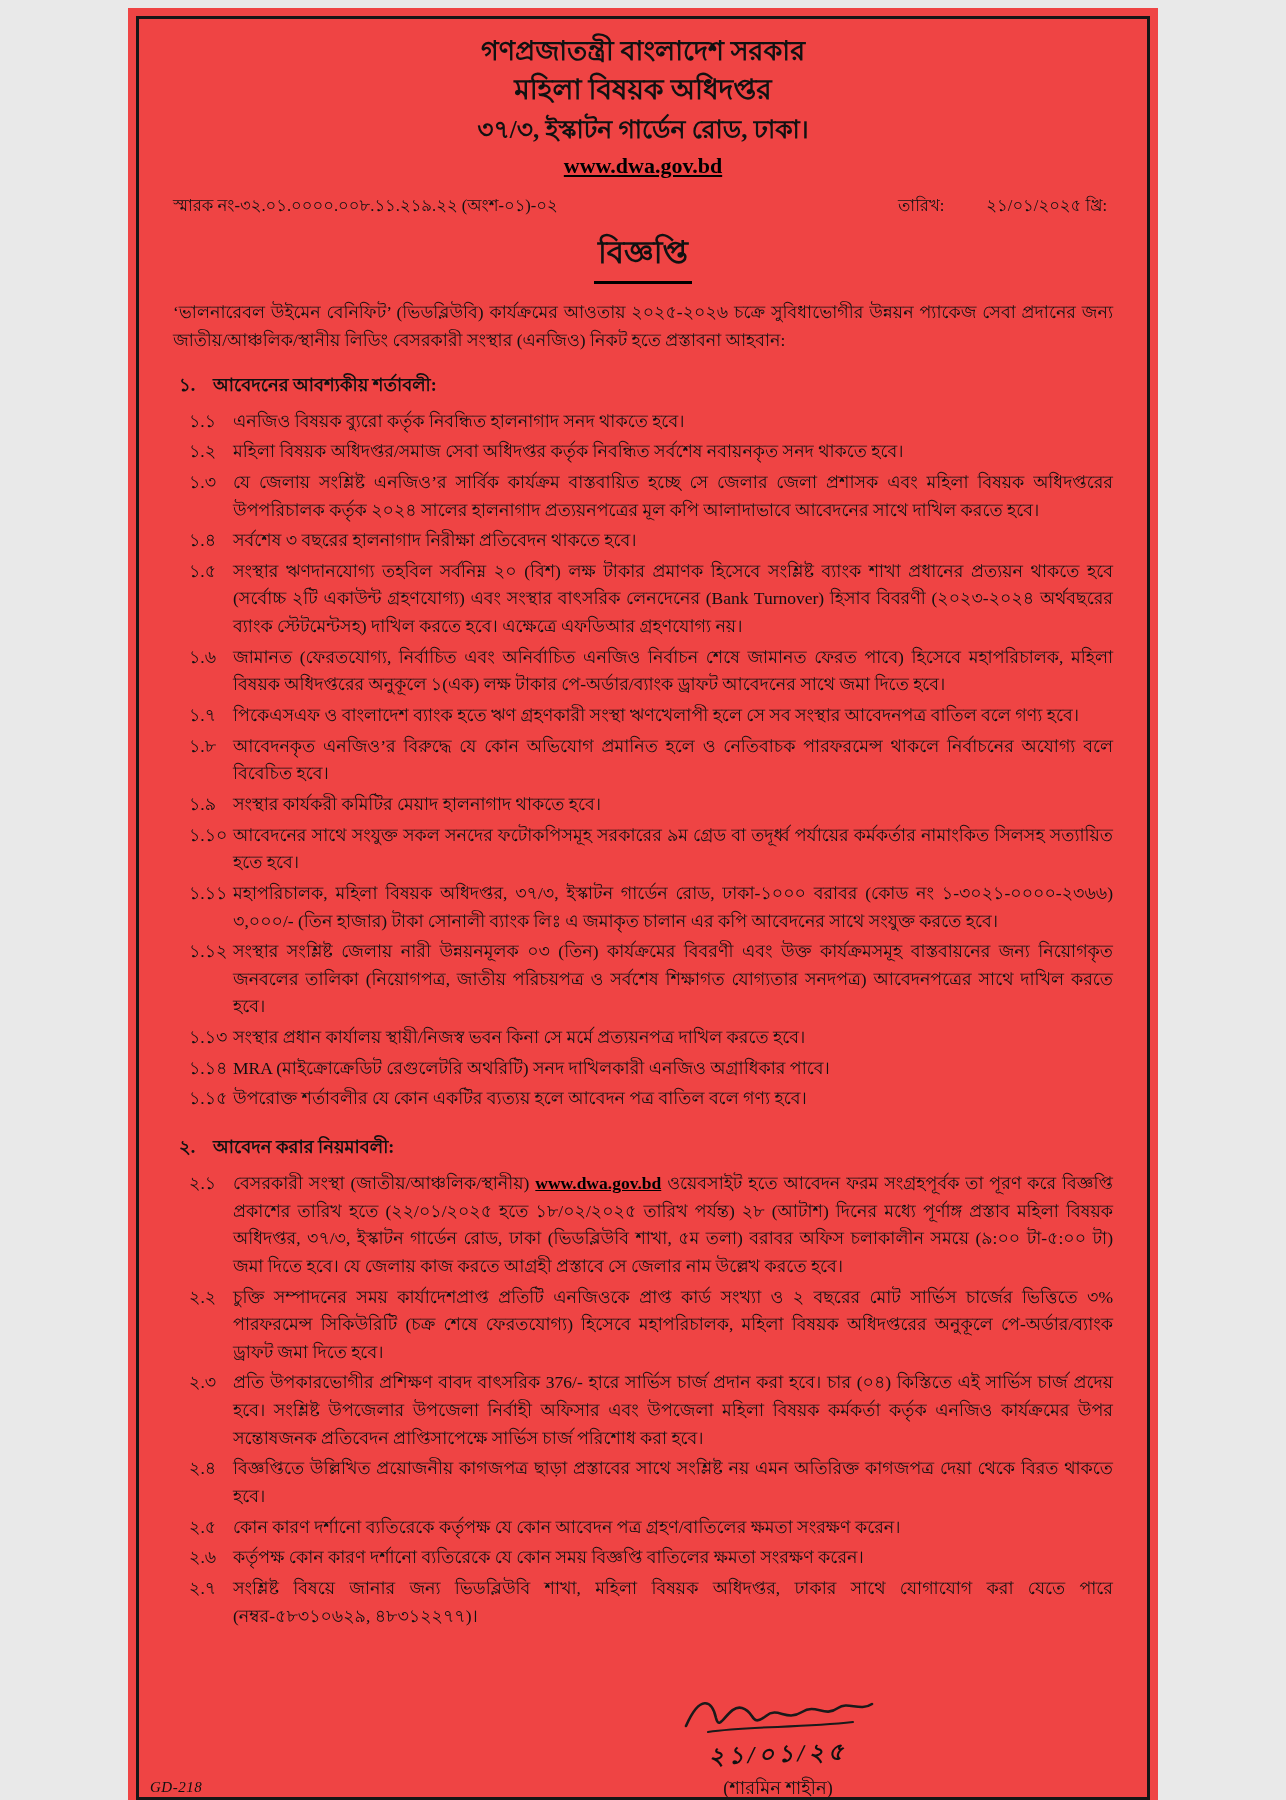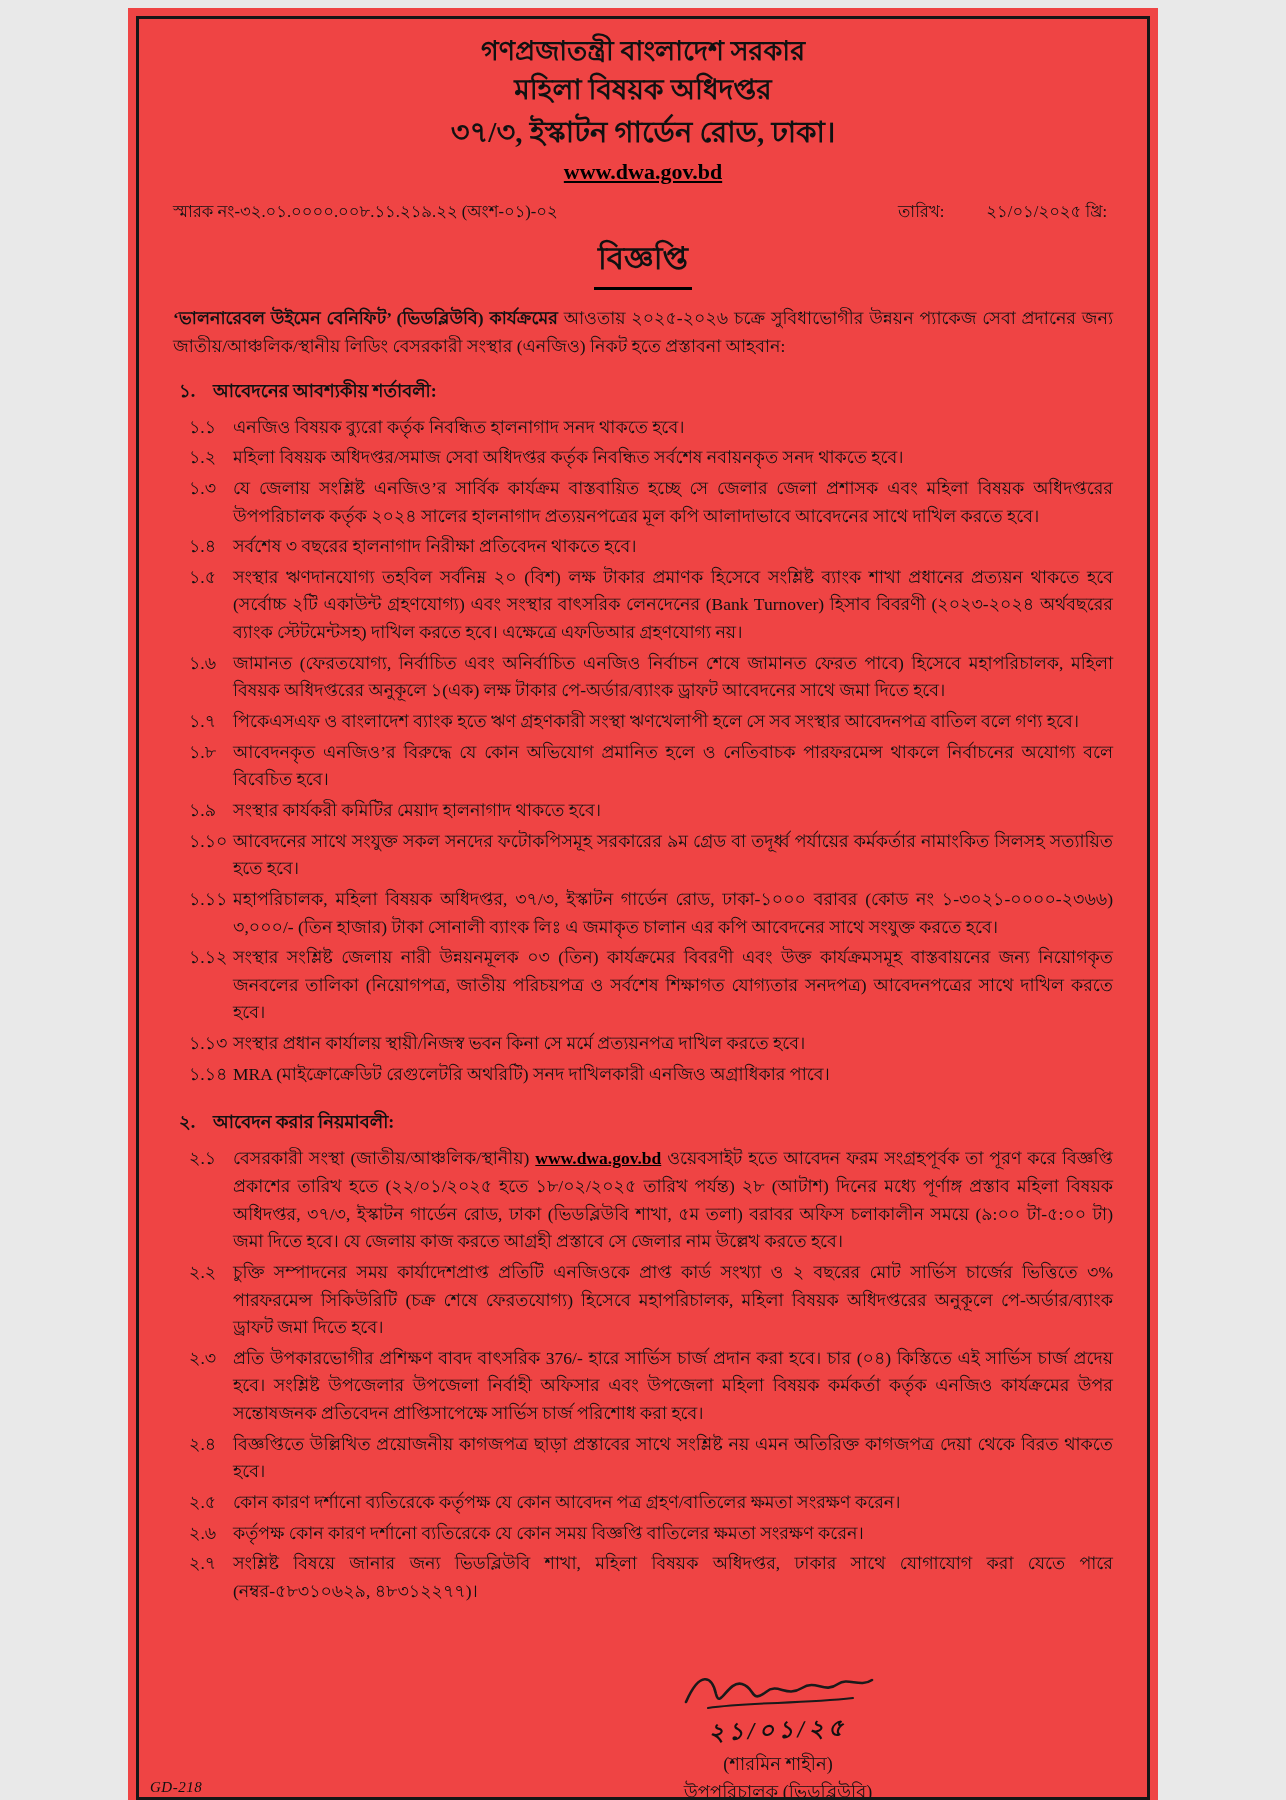--- a/index.html
+++ b/index.html
@@ -4,31 +4,31 @@
 <style>
   * { margin:0; padding:0; box-sizing:border-box; }
   html,body { background:#e9e9e9; }
   body { font-family:"Liberation Serif","DejaVu Serif",serif; color:#111; }
   .page { width:1030px; height:1800px; background:#ef4444; position:relative; margin:8px auto; overflow:hidden; }
   .frame { position:absolute; inset:8px; border:3px solid #161616; padding:14px 34px 18px 34px; overflow:hidden; }
 
   header { text-align:center; }
   .h1 { font-size:27px; font-weight:bold; line-height:1.35; }
   .h2 { font-size:28px; font-weight:bold; line-height:1.5; }
-  .h3 { font-size:29px; font-weight:bold; line-height:1.5; }
+  .h3 { font-size:25px; font-weight:bold; line-height:1.5; }
   .site { display:inline-block; font-size:22px; font-weight:bold; color:#000; text-decoration:underline; margin-top:4px; cursor:pointer; }
 
   .meta-row { display:flex; justify-content:space-between; align-items:center; margin-top:14px; font-size:16.5px; }
   .meta-date { display:flex; gap:42px; padding-right:6px; }
 
   .title-wrap { text-align:center; margin-top:8px; margin-bottom:14px; }
   .doc-title { display:inline-block; font-size:31px; font-weight:bold; border-bottom:3px solid #000; padding:0 4px 1px 4px; }
 
   .intro { font-size:17.5px; line-height:1.62; text-align:justify; margin-bottom:16px; }
-  .intro b { font-weight:bold; }
+  .intro b { font-weight:normal; }
 
   .sec-head { display:flex; font-weight:bold; font-size:18px; margin:10px 0 6px 0; }
   .sec-num { width:40px; flex:none; padding-left:6px; }
 
   .item { display:flex; font-size:17.5px; line-height:1.58; margin-bottom:3px; }
   .inum { width:60px; flex:none; padding-left:16px; }
   .itxt { flex:1; text-align:justify; }
   .inline-link { color:#000; font-weight:bold; text-decoration:underline; cursor:pointer; }
 
   .sec2 { margin-top:20px; }
@@ -124,20 +124,24 @@
           <span class="itxt">সংস্থার সংশ্লিষ্ট জেলায় নারী উন্নয়নমূলক ০৩ (তিন) কার্যক্রমের বিবরণী এবং উক্ত কার্যক্রমসমূহ বাস্তবায়নের জন্য নিয়োগকৃত জনবলের তালিকা (নিয়োগপত্র, জাতীয় পরিচয়পত্র ও সর্বশেষ শিক্ষাগত যোগ্যতার সনদপত্র) আবেদনপত্রের সাথে দাখিল করতে হবে।</span>
         </div>
       <div class="item">
           <span class="inum">১.১৩</span>
           <span class="itxt">সংস্থার প্রধান কার্যালয় স্থায়ী/নিজস্ব ভবন কিনা সে মর্মে প্রত্যয়নপত্র দাখিল করতে হবে।</span>
         </div>
       <div class="item">
           <span class="inum">১.১৪</span>
           <span class="itxt">MRA (মাইক্রোক্রেডিট রেগুলেটরি অথরিটি) সনদ দাখিলকারী এনজিও অগ্রাধিকার পাবে।</span>
         </div>
+      <div class="item">
+          <span class="inum">১.১৫</span>
+          <span class="itxt">উপরোক্ত শর্তাবলীর যে কোন একটির ব্যত্যয় হলে আবেদন পত্র বাতিল বলে গণ্য হবে।</span>
+        </div>
     </div>
 
     <div class="sec-head sec2">
       <span class="sec-num">২.</span>
       <span class="sec-label">আবেদন করার নিয়মাবলী:</span>
     </div>
 
     <div class="items">
       <div class="item">
         <span class="inum">২.১</span>

